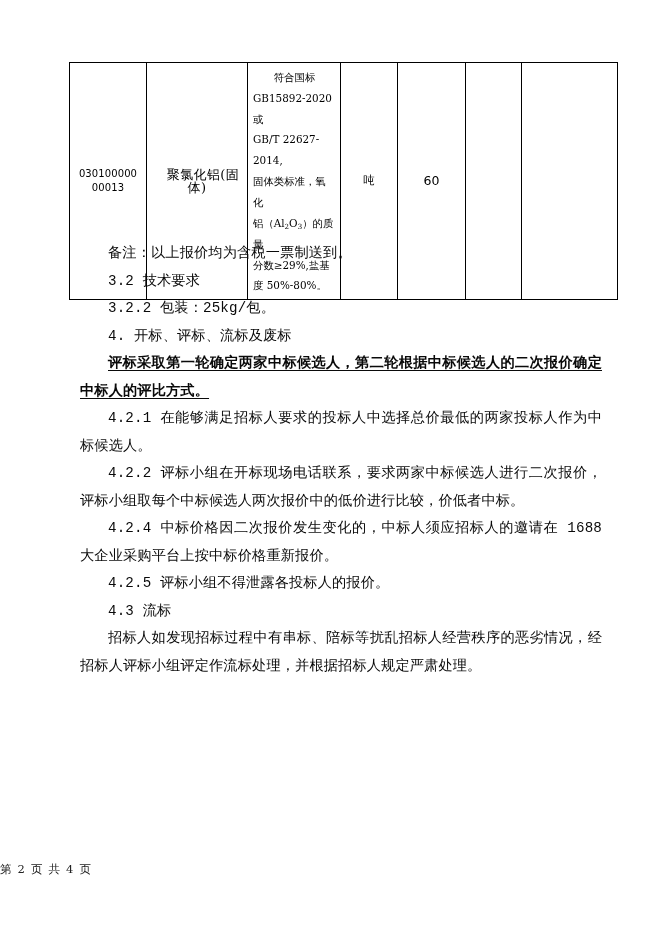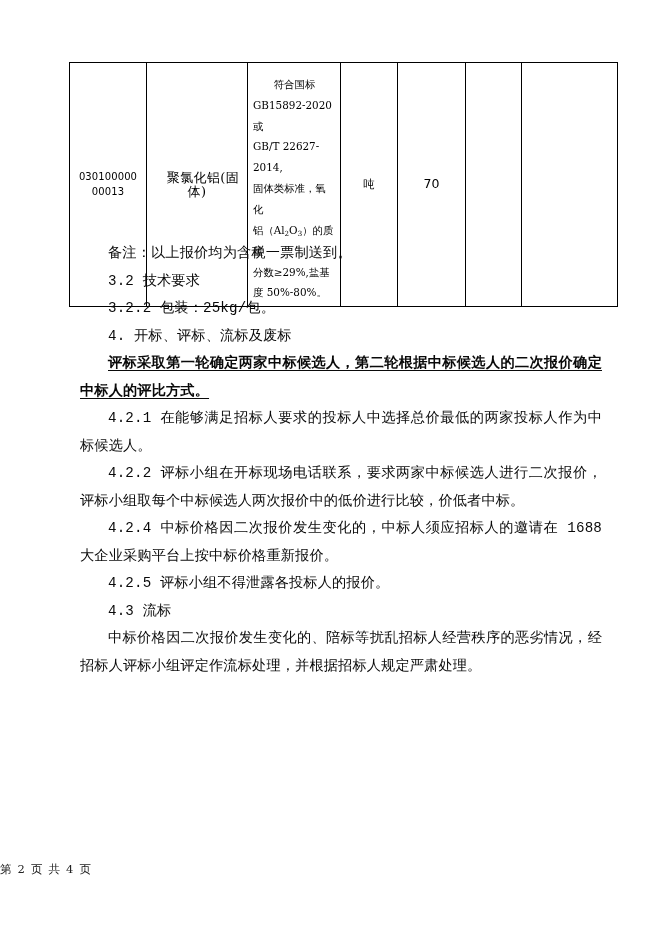--- a/index.html
+++ b/index.html
@@ -68,21 +68,20 @@
     font-family: "DejaVu Serif", "Liberation Serif", serif;
     font-size: 10.4px;
     line-height: 2.0;
     text-align: left;
     padding: 4px 4px 3px 5px;
     display: block;
   }
   .spec-text .first-line {
     display: block;
     text-align: center;
-    margin-top: 7px;
   }
   .unit-text {
     font-family: "DejaVu Serif", "Liberation Serif", serif;
     font-size: 11.5px;
   }
   .qty-text {
     font-family: "DejaVu Sans", "Liberation Sans", sans-serif;
     font-size: 12.5px;
   }
 
@@ -151,21 +150,21 @@
               <span>固体类标准，氧化</span><br>
               <span>铝（Al</span><sub>2</sub><span>O</span><sub>3</sub><span>）的质量</span><br>
               <span>分数≥29%,盐基</span><br>
               <span>度 50%-80%。</span>
             </span>
           </td>
           <td class="c-unit">
             <span class="unit-text">吨</span>
           </td>
           <td class="c-qty">
-            <span class="qty-text">70</span>
+            <span class="qty-text">60</span>
           </td>
           <td class="c-blank1"></td>
           <td class="c-blank2"></td>
         </tr>
       </tbody>
     </table>
   </div>
 
   <div class="body-text">
 
@@ -184,19 +183,19 @@
 
     <p class="indent">4.2.2 评标小组在开标现场电话联系，要求两家中标候选人进行二次报价，评标小组取每个中标候选人两次报价中的低价进行比较，价低者中标。</p>
 
 
     <p class="indent">4.2.4 中标价格因二次报价发生变化的，中标人须应招标人的邀请在 1688 大企业采购平台上按中标价格重新报价。</p>
 
     <p class="indent">4.2.5 评标小组不得泄露各投标人的报价。</p>
 
     <p class="indent">4.3 流标</p>
 
-    <p class="indent">中标价格因二次报价发生变化的、陪标等扰乱招标人经营秩序的恶劣情况，经招标人评标小组评定作流标处理，并根据招标人规定严肃处理。</p>
+    <p class="indent">招标人如发现招标过程中有串标、陪标等扰乱招标人经营秩序的恶劣情况，经招标人评标小组评定作流标处理，并根据招标人规定严肃处理。</p>
 
   </div>
 
   <div class="footer">第 2 页 共 4 页</div>
 
 </div>
 
 </body></html>

